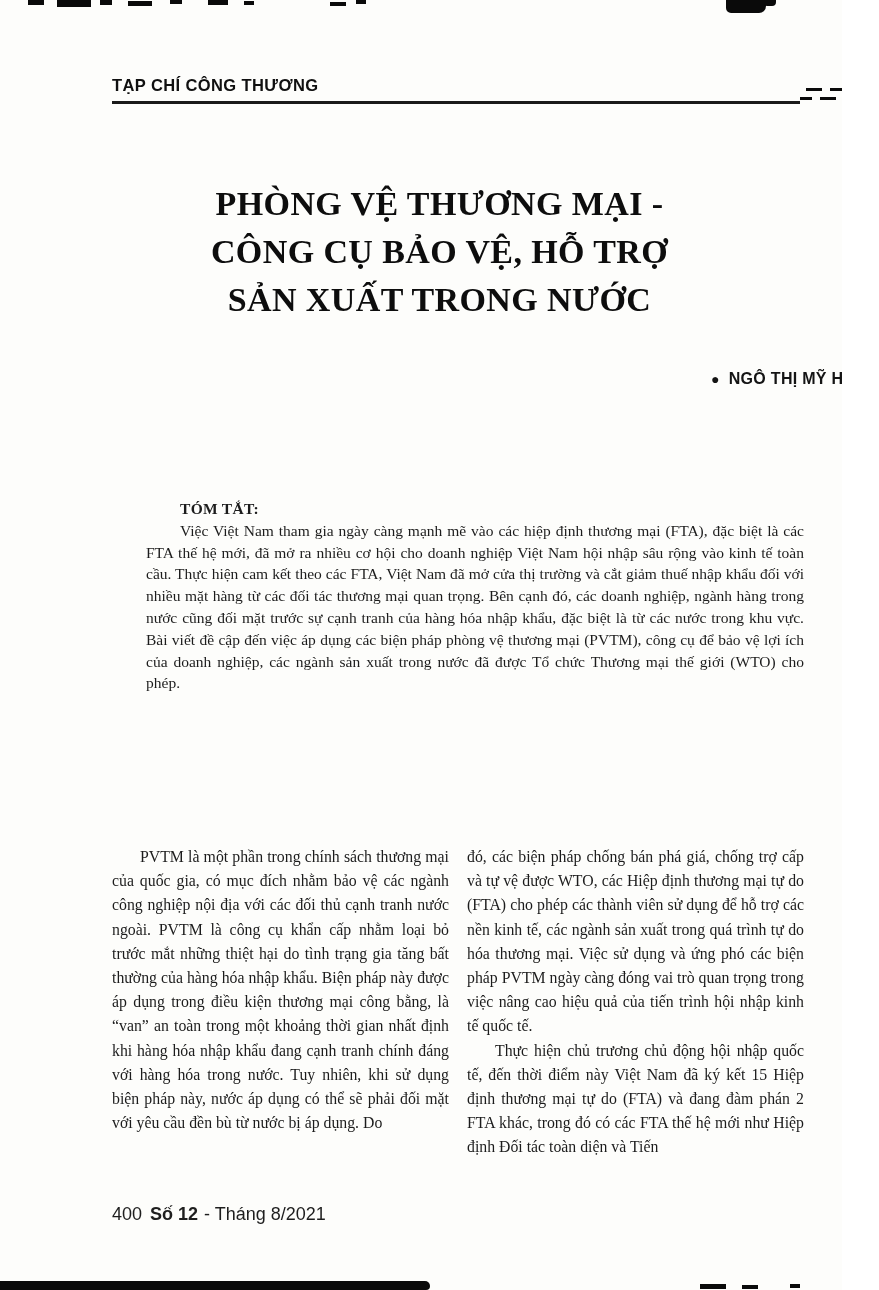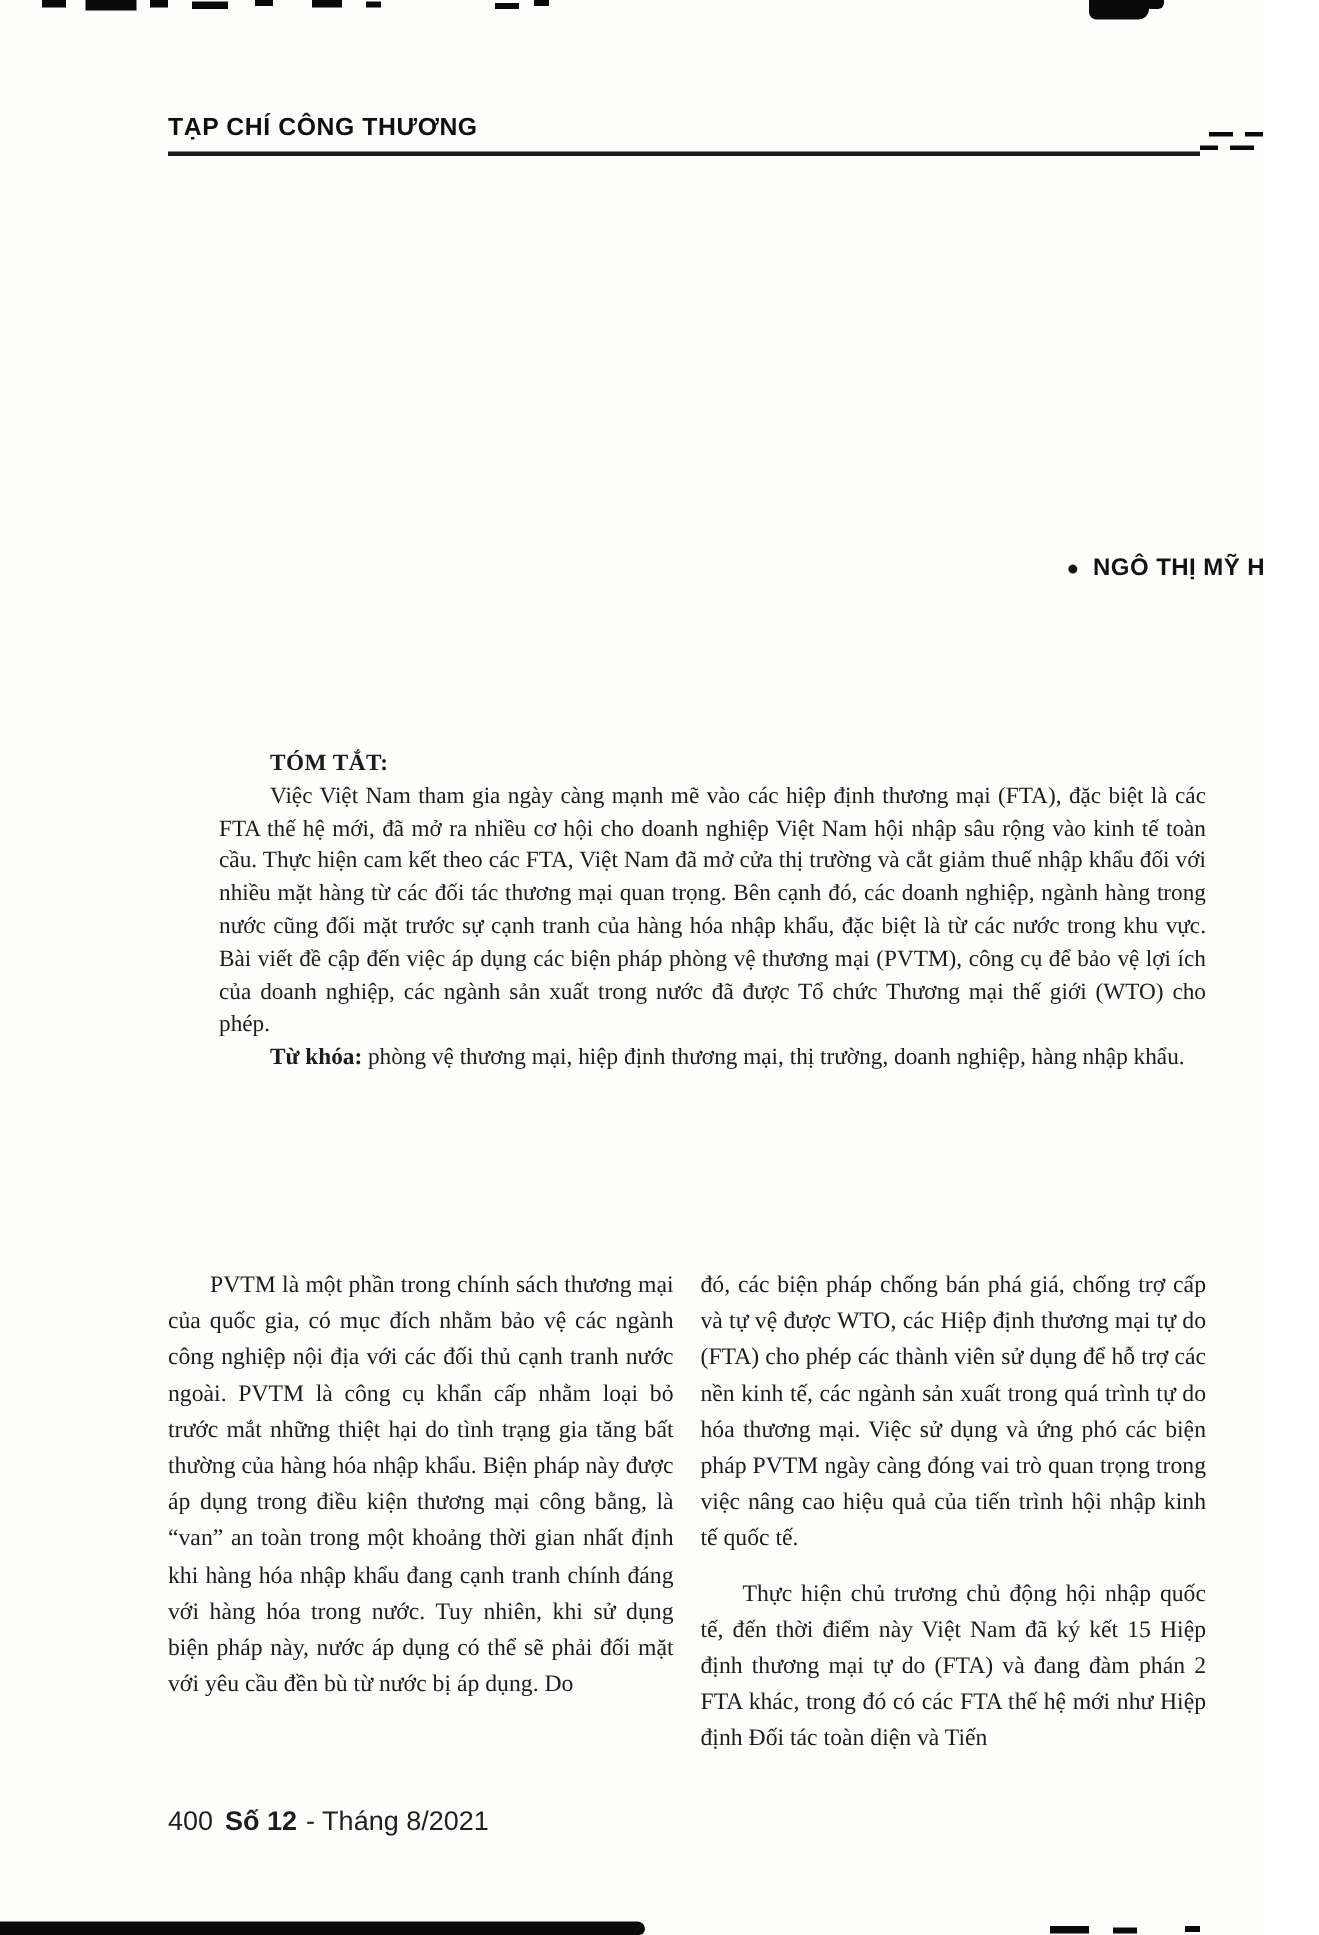--- a/index.html
+++ b/index.html
@@ -114,21 +114,21 @@
     color: #1c1c1c;
   }
   .section-heading {
     font-weight: 700;
     font-size: 16px;
     text-indent: 27px;
     margin-bottom: 9px;
   }
   .body-par { text-indent: 28px; }
   .body-par-cont { text-indent: 0; }
-  .body-par-2 { text-indent: 28px; margin-top: 12px; }
+  .body-par-2 { text-indent: 28px; margin-top: 0; }
 
   
   .footer {
     position: absolute;
     left: 112px; top: 1204px;
     font-family: "Liberation Sans", sans-serif;
     font-size: 18px;
     color: #1e1e1e;
   }
   .footer .pg { font-weight: 400; margin-right: 8px; }
@@ -159,29 +159,33 @@
     <div class="artifact a-r5"></div>
     <div class="artifact a-bbar"></div>
     <div class="artifact a-b1"></div>
     <div class="artifact a-b2"></div>
     <div class="artifact a-b3"></div>
   </div>
 
   <div class="journal-header">TẠP CHÍ CÔNG THƯƠNG</div>
   <div class="header-rule"></div>
 
+  <div class="article-title">
+    <div>PHÒNG VỆ THƯƠNG MẠI -</div>
+    <div>CÔNG CỤ BẢO VỆ, HỖ TRỢ</div>
+    <div>SẢN XUẤT TRONG NƯỚC</div>
+  </div>
 
   <div class="author-line">
     <span class="author-bullet">●</span><span>NGÔ THỊ MỸ HẠNH</span>
   </div>
 
   <div class="abstract">
     <div class="abstract-heading">TÓM TẮT:</div>
     <p class="abstract-text">Việc Việt Nam tham gia ngày càng mạnh mẽ vào các hiệp định thương mại (FTA), đặc biệt là các FTA thế hệ mới, đã mở ra nhiều cơ hội cho doanh nghiệp Việt Nam hội nhập sâu rộng vào kinh tế toàn cầu. Thực hiện cam kết theo các FTA, Việt Nam đã mở cửa thị trường và cắt giảm thuế nhập khẩu đối với nhiều mặt hàng từ các đối tác thương mại quan trọng. Bên cạnh đó, các doanh nghiệp, ngành hàng trong nước cũng đối mặt trước sự cạnh tranh của hàng hóa nhập khẩu, đặc biệt là từ các nước trong khu vực. Bài viết đề cập đến việc áp dụng các biện pháp phòng vệ thương mại (PVTM), công cụ để bảo vệ lợi ích của doanh nghiệp, các ngành sản xuất trong nước đã được Tổ chức Thương mại thế giới (WTO) cho phép.</p>
-    <p class="abstract-keywords"><span class="kw-label">Từ khóa:</span><span> phòng vệ thương mại, hiệp định thương mại, thị trường, doanh nghiệp, hàng nhập khẩu.</span></p>
   </div>
 
   <div class="body-columns">
     <div class="column">
       <p class="body-par">PVTM là một phần trong chính sách thương mại của quốc gia, có mục đích nhằm bảo vệ các ngành công nghiệp nội địa với các đối thủ cạnh tranh nước ngoài. PVTM là công cụ khẩn cấp nhằm loại bỏ trước mắt những thiệt hại do tình trạng gia tăng bất thường của hàng hóa nhập khẩu. Biện pháp này được áp dụng trong điều kiện thương mại công bằng, là “van” an toàn trong một khoảng thời gian nhất định khi hàng hóa nhập khẩu đang cạnh tranh chính đáng với hàng hóa trong nước. Tuy nhiên, khi sử dụng biện pháp này, nước áp dụng có thể sẽ phải đối mặt với yêu cầu đền bù từ nước bị áp dụng. Do</p>
     </div>
     <div class="column">
       <p class="body-par-cont">đó, các biện pháp chống bán phá giá, chống trợ cấp và tự vệ được WTO, các Hiệp định thương mại tự do (FTA) cho phép các thành viên sử dụng để hỗ trợ các nền kinh tế, các ngành sản xuất trong quá trình tự do hóa thương mại. Việc sử dụng và ứng phó các biện pháp PVTM ngày càng đóng vai trò quan trọng trong việc nâng cao hiệu quả của tiến trình hội nhập kinh tế quốc tế.</p>
       <p class="body-par-2">Thực hiện chủ trương chủ động hội nhập quốc tế, đến thời điểm này Việt Nam đã ký kết 15 Hiệp định thương mại tự do (FTA) và đang đàm phán 2 FTA khác, trong đó có các FTA thế hệ mới như Hiệp định Đối tác toàn diện và Tiến</p>
     </div>

